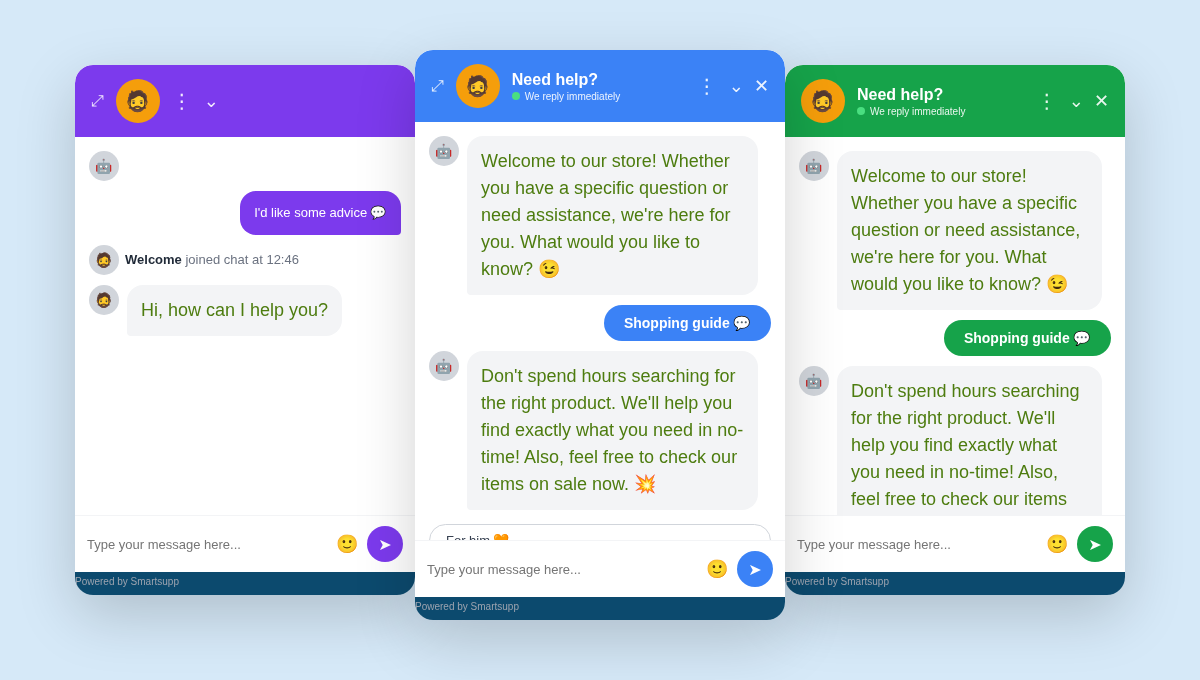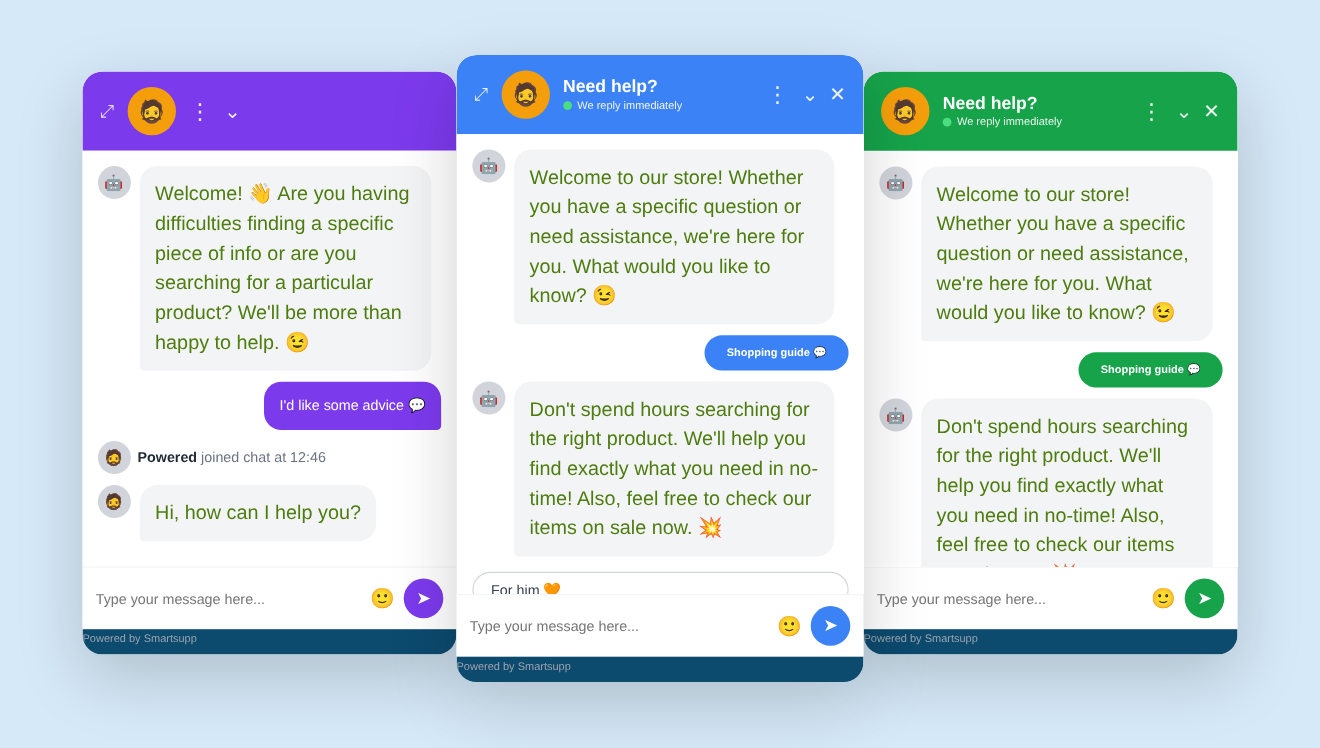--- a/index.html
+++ b/index.html
@@ -201,21 +201,21 @@
       align-items: center;
       gap: 5px;
       font-weight: 500;
     }
     .shopping-guide-btn {
       background: #3b82f6;
       color: #fff;
       border: none;
       border-radius: 20px;
       padding: 10px 20px;
-      font-size: 10px;
+      font-size: 14px;
       font-weight: 600;
       cursor: pointer;
       align-self: flex-end;
       display: flex;
       align-items: center;
       gap: 6px;
     }
     .shopping-guide-btn-green {
       background: #16a34a;
     }
@@ -286,26 +286,25 @@
       <div class="avatar">🧔</div>
       <div class="header-actions">
         <div class="header-btn dots-icon">⋮</div>
         <div class="header-btn">⌄</div>
       </div>
     </div>
 
     <div class="chat-body">
       <div class="agent-row">
         <div class="agent-avatar-small">🤖</div>
-        <div class="bubble-left">Welcome! 👋 Are you having difficulties finding a specific piece of info or are you searching for a particular product? We'll be more than happy to help. 😉</div>
       </div>
       <div class="bubble-right">I'd like some advice 💬</div>
       <div class="join-text">
         <div class="agent-avatar-small">🧔</div>
-        <span><b>Powered</b> joined chat at 12:46</span>
+        <span><b>Welcome</b> joined chat at 12:46</span>
       </div>
       <div class="agent-row">
         <div class="agent-avatar-small">🧔</div>
         <div class="bubble-left">Hi, how can I help you?</div>
       </div>
     </div>
 
     <div class="chat-input-area">
       <input class="chat-input" type="text" placeholder="Type your message here..." style="">
       <span class="emoji-btn">🙂</span>

